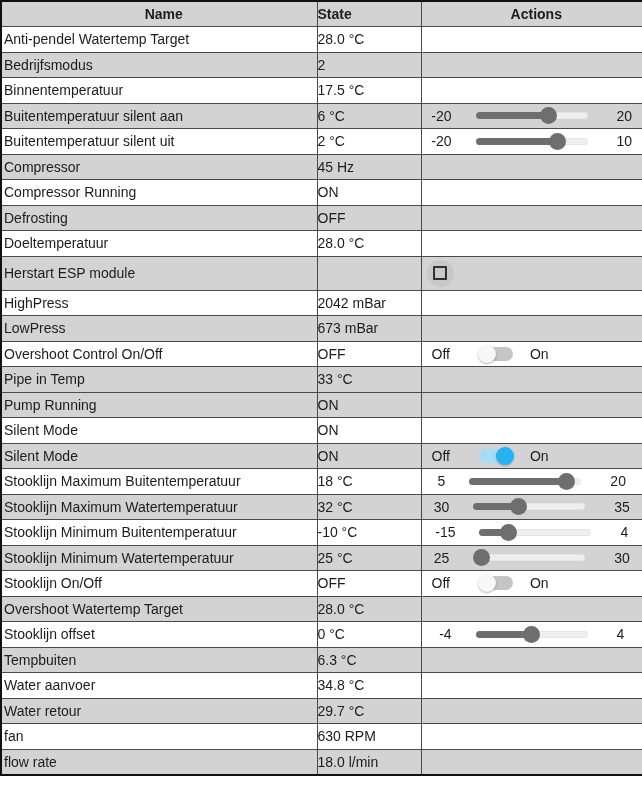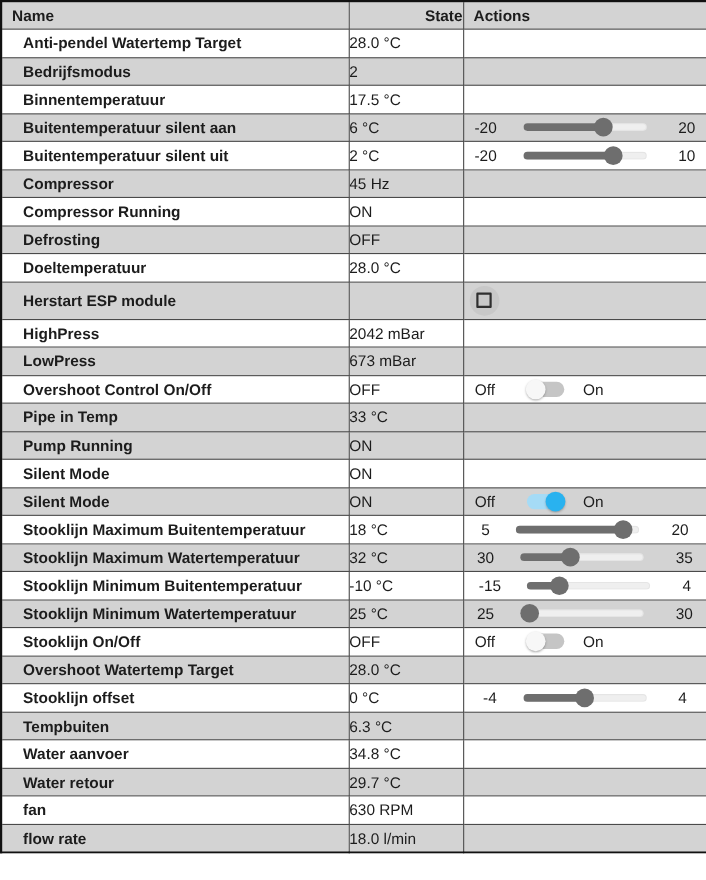--- a/index.html
+++ b/index.html
@@ -8,26 +8,26 @@
     --toggle-off-track:#c5c5c5; --toggle-off-knob:#f7f7f7;
     --toggle-on-track:#a5dbf6; --toggle-on-knob:#29b2ef;
     --button-bg:#c8c8c8; --button-icon:#2f2f2f;
   }
   html,body{margin:0;padding:0;background:#fff;}
   body{width:642px;font-family:"Liberation Sans","DejaVu Sans",sans-serif;color:var(--text);}
   table{border-collapse:collapse;width:642px;table-layout:fixed;border:2px solid var(--border-outer);}
   col.c-name{width:316px;} col.c-state{width:104px;} col.c-actions{width:222px;}
   th,td{border:1px solid var(--border-inner);font-size:14px;color:var(--text);padding:0;overflow:hidden;white-space:nowrap;}
   thead tr{background:var(--row-gray);}
-  th{font-weight:bold;height:24px;text-align:left;padding-left:9px;}
-  th.th-state{text-align:right;padding-left:0;}
+  th{font-weight:bold;height:24px;text-align:center;padding-left:9px;}
+  th.th-state{text-align:left;padding-left:0;}
   tbody tr.white{background:var(--row-white);}
   tbody tr.gray{background:var(--row-gray);}
   td{height:24.5px;vertical-align:middle;}
-  td.td-name{padding-left:19px;font-weight:bold;}
+  td.td-name{padding-left:2px;}
   td.td-state{text-align:left;}
   
   .slider-group{display:flex;align-items:center;justify-content:center;column-gap:7px;gap:24px;}
   .s-label{font-size:14px;}
   .slider{position:relative;width:112px;height:17px;cursor:pointer;}
   .s-track{position:absolute;left:0;right:0;top:5px;height:7px;background:var(--slider-track);border-radius:4px;box-shadow:inset 0 0 0 1px rgba(0,0,0,0.04);}
   .s-fill{position:absolute;left:0;top:5px;height:7px;background:var(--slider-fill);border-radius:4px;}
   .s-thumb{position:absolute;top:0;width:17px;height:17px;border-radius:50%;background:var(--slider-fill);}
   .s-max{margin-left:5px;}
   

